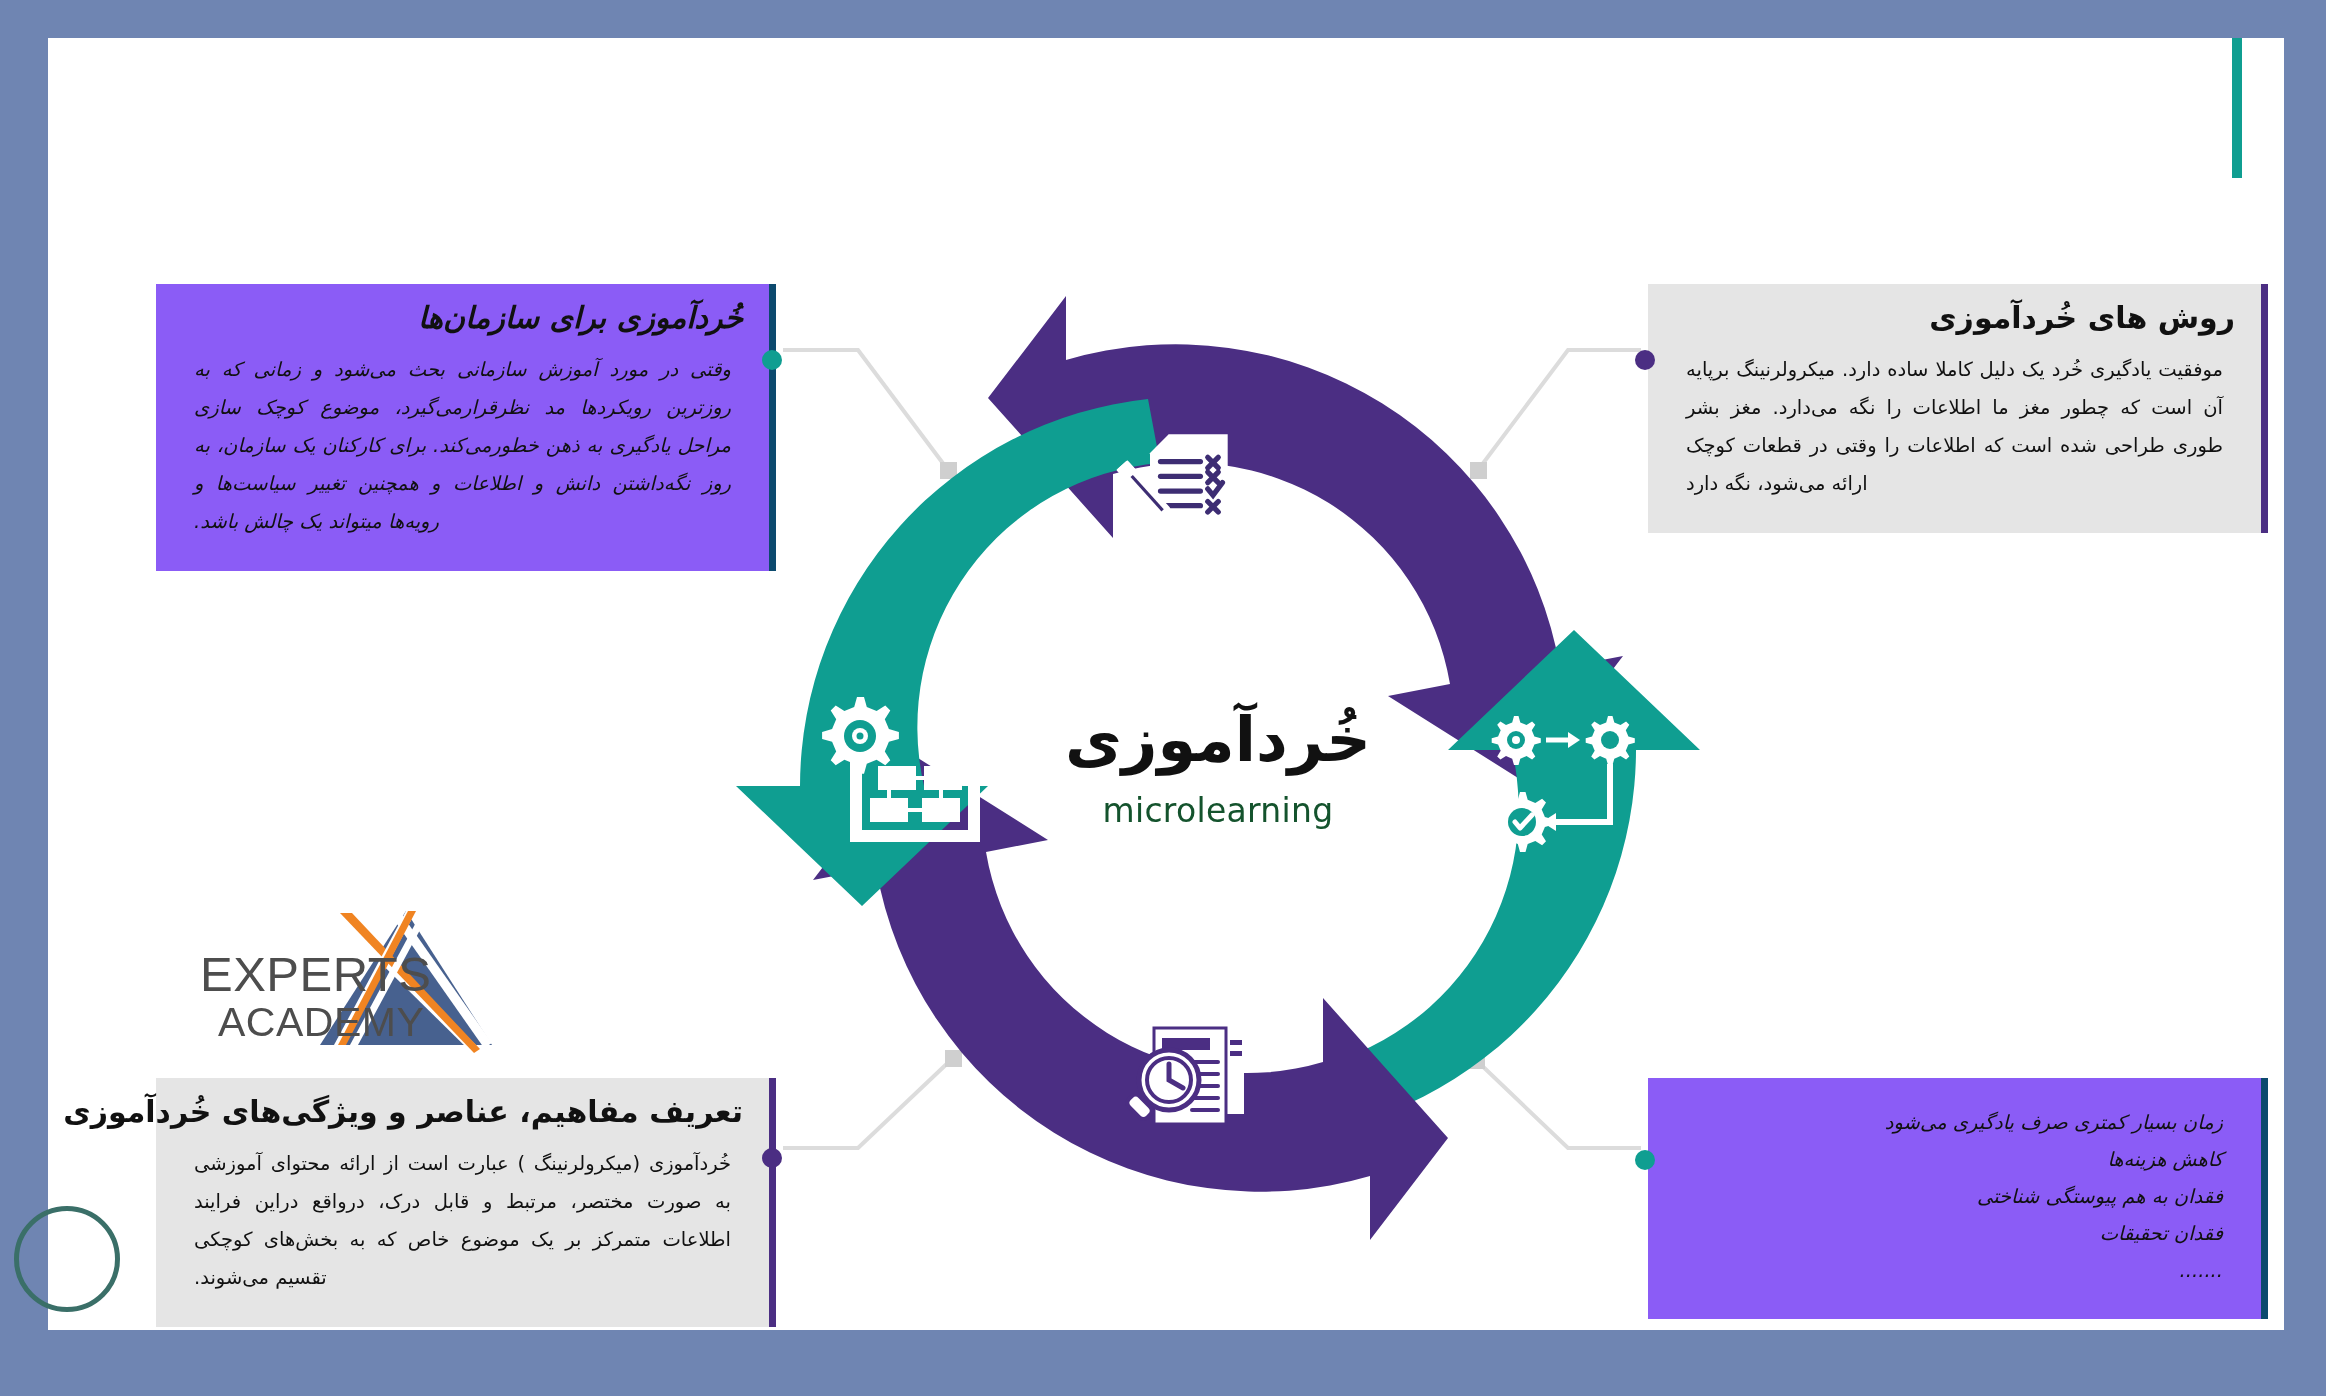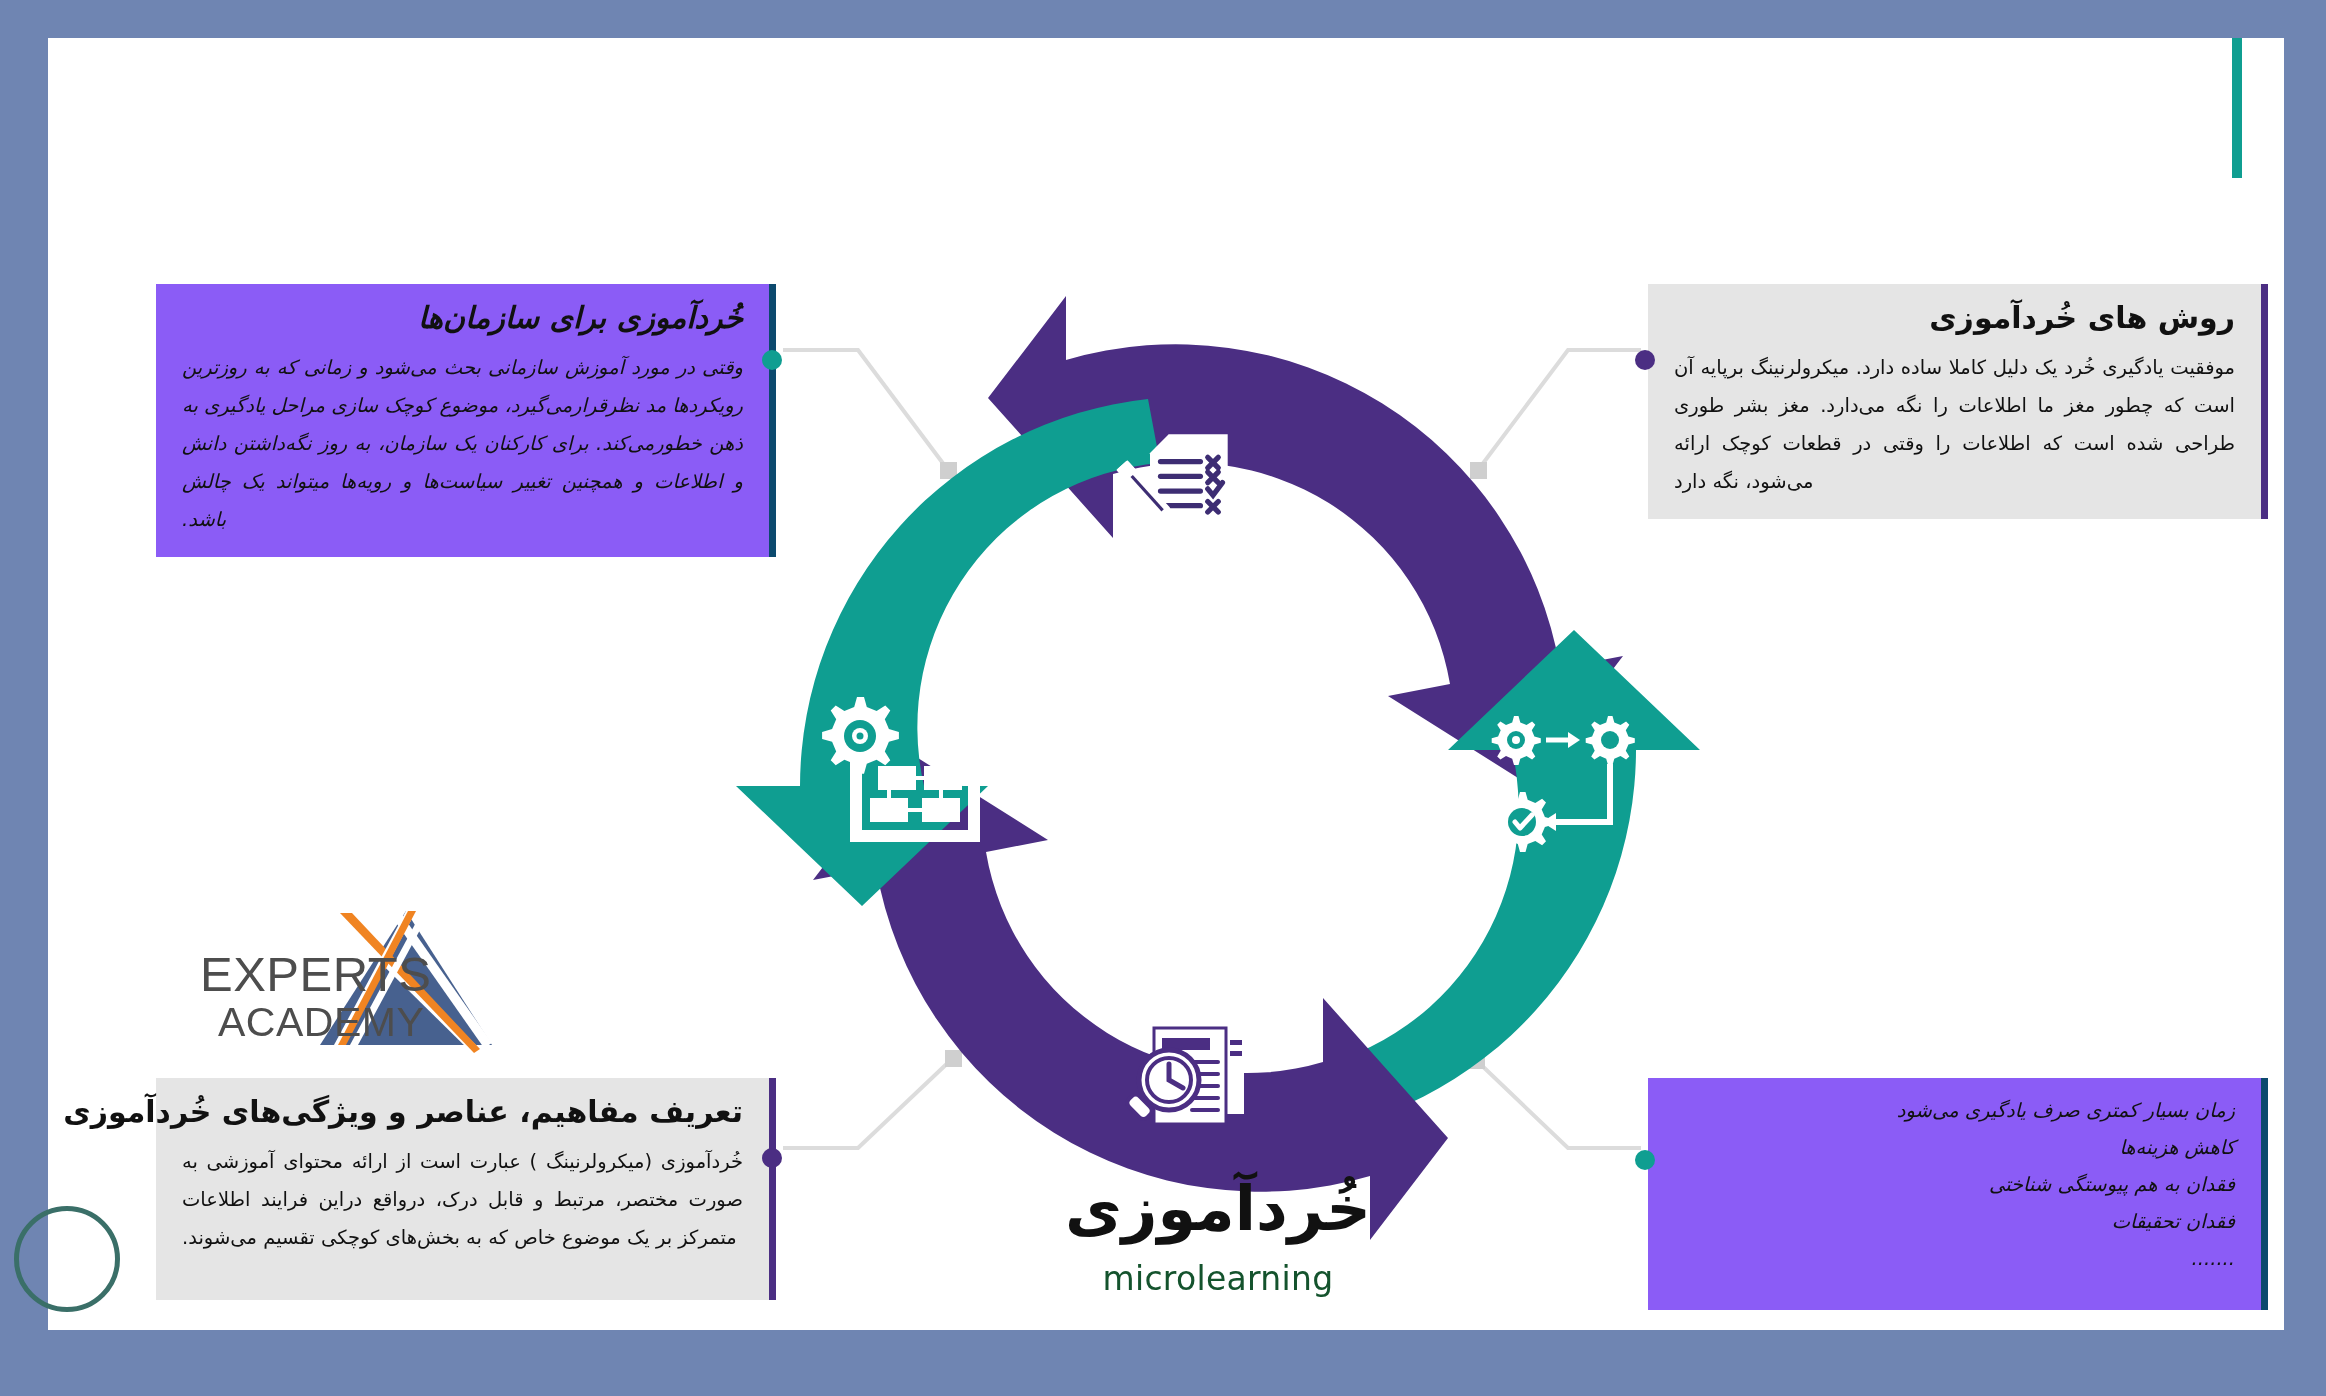--- a/index.html
+++ b/index.html
@@ -33,21 +33,21 @@
     padding:14px 26px 18px 26px;
     direction:rtl;
     text-align:justify;
   }
   .panel .p-title{
     font-size:30px;font-weight:bold;color:#111;
     text-align:right;margin:0 0 10px 0;line-height:1.35;
     white-space:nowrap;
   }
   .panel .p-body{
-    font-size:19.5px;color:#111;line-height:1.95;margin:0;
+    font-size:19.5px;color:#111;line-height:1.95;margin:12px;
     text-align:justify;text-align-last:left;
   }
   .panel.list .p-body{ text-align:left; text-align-last:right; }
   .panel.list .p-body div{ line-height:1.9; }
 
   .teal-panel{ background:#8b5cf6; border-right:7px solid #0c4a6e;font-style:italic; }
   .purple-panel{ background:#e5e5e5; border-right:7px solid #4B2E83; }
 
   
   #panel-tl{ left:108px;  top:246px;  width:620px;  min-height:212px; }
@@ -61,21 +61,21 @@
   }
   .edge-dot.teal{ background:#0F9E91; }
   .edge-dot.purple{ background:#4B2E83; }
 
   
   #wheel{ position:absolute; left:640px; top:200px; width:1060px; height:1060px; }
   #wheel svg{ display:block; width:100%; height:100%; }
 
   .center-label{
     position:absolute;left:640px;top:200px;width:1060px;height:1060px;
-    display:flex;flex-direction:column;align-items:center;justify-content:flex-end;
+    display:flex;flex-direction:column;align-items:center;justify-content:center;
     pointer-events:none;
   }
   .center-fa{ font-size:62px;font-weight:bold;color:#111;direction:rtl;line-height:1.1; }
   .center-en{ font-size:33px;color:#14532d;margin-top:16px;letter-spacing:.3px; }
 
   
   #connectors{ position:absolute;left:0;top:0;width:2236px;height:1292px;pointer-events:none; }
 
   
   #logo{ position:absolute; left:105px; top:855px; width:320px; height:165px;margin-left:39px; }

